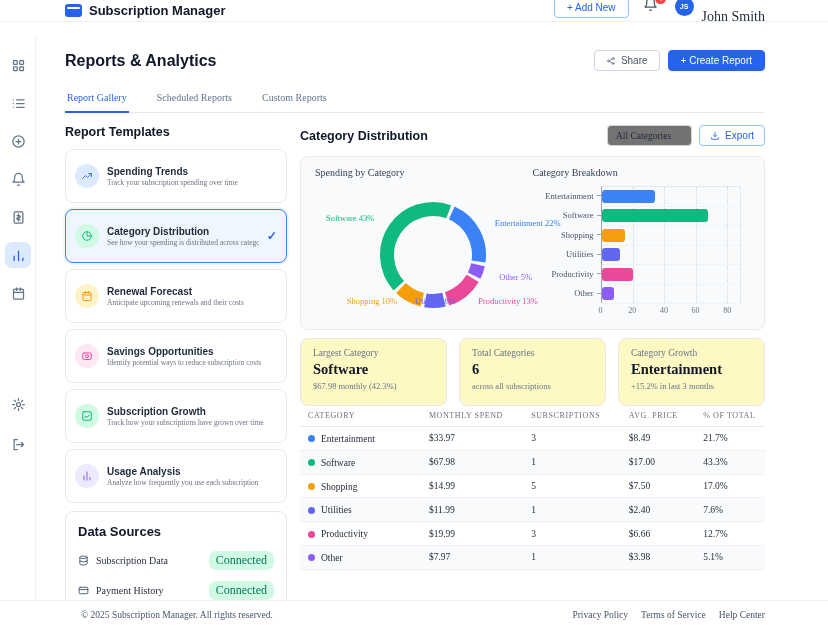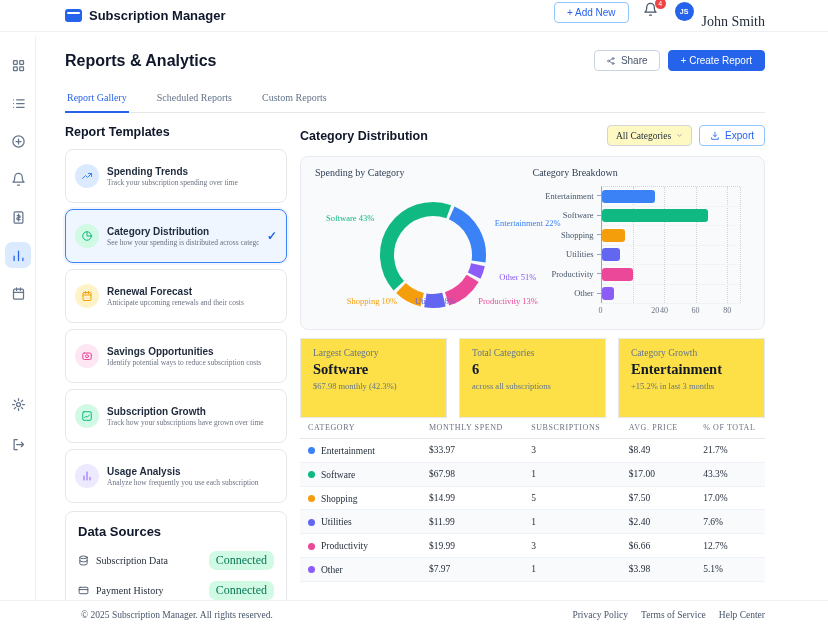--- a/index.html
+++ b/index.html
@@ -1,21 +1,21 @@
 <!DOCTYPE html>
 <html><head>
 <meta charset="utf-8">
 <style>
   * { margin:0; padding:0; box-sizing:border-box; }
   html,body { background:#fff; }
   body { font-family:"Liberation Serif", serif; color:#334155; }
   .page { position:relative; width:828px; height:629px; background:#fff; overflow:hidden; }
 
   
-  .app-header { position:absolute; top:0; left:0; right:0; height:32px; background:#fff;
+  .app-header { position:absolute; top:0; left:0; right:0; height:22px; background:#fff;
     border-bottom:1px solid #eef0f3; display:flex; align-items:center; padding:0 63px 0 65px; z-index:5; }
   .brand { display:flex; align-items:center; gap:7px; }
   .brand-icon { width:17px; height:13px; background:#2563eb; border-radius:3px; position:relative; }
   .brand-icon::after { content:""; position:absolute; left:2px; right:2px; top:3px; height:2px; background:#fff; border-radius:1px; }
   .brand-title { font-family:"Liberation Sans", sans-serif; font-weight:700; font-size:13px; color:#0f172a; }
   .header-right { margin-left:auto; display:flex; align-items:flex-start; gap:14px; }
   .btn { display:inline-flex; align-items:center; justify-content:center; gap:5px; border-radius:4px;
     font-size:10px; cursor:pointer; background:#fff; border:1px solid #d1d5db; color:#334155; }
   .btn-addnew { height:21px; padding:0 12px; border:1px solid #93c5fd; color:#2563eb; }
   .bell-wrap { position:relative; width:18px; height:18px; }
@@ -76,21 +76,21 @@
   .ds-status { margin-left:auto; font-size:12px; border-radius:7px; padding:2px 7px; }
   .ds-status.connected { background:#d1fae5; color:#047857; }
   .ds-status.partial { background:#fde68a; color:#b45309; }
   .ds-status.action { background:transparent; color:#2563eb; padding-right:0; cursor:pointer; }
 
   
   .report-head { display:flex; align-items:center; margin-bottom:10px; }
   .report-title { font-family:"Liberation Sans", sans-serif; font-size:12.5px; font-weight:700; color:#0f172a; }
   .report-controls { margin-left:auto; display:flex; gap:7px; }
   .select-box { height:21px; padding:0 8px; display:inline-flex; align-items:center; gap:5px;
-    border:1px solid #d1d5db; border-radius:4px; background:#fef9c3; font-size:9.5px; color:#1f2937; cursor:pointer; }
+    border:1px solid #d1d5db; border-radius:4px; background:#737373; font-size:9.5px; color:#1f2937; cursor:pointer; }
   .select-box svg { width:7px; height:7px; stroke:#6b7280; }
   .btn-export { height:21px; padding:0 10px; border:1px solid #93c5fd; color:#2563eb; border-radius:4px; }
   .btn-export svg { width:10px; height:10px; stroke:#2563eb; }
 
   .charts-panel { display:flex; background:#f8fafc; border:1px solid #e7ebf0; border-radius:8px;
     height:174px; padding:10px 14px; }
   .chart-half { position:relative; width:50%; }
   .chart-title { font-size:10px; color:#334155; }
 
   
@@ -105,21 +105,21 @@
   .bar-plot-wrap { flex:1; min-width:0; padding-right:10px; }
   .bar-plot { position:relative; height:117px; border-left:1px solid #9ca3af; border-top:1px dotted #cbd5e1; }
   .gridline { position:absolute; top:0; bottom:0; width:0; border-left:1px dotted #d1d5db; }
   .bar-row { position:relative; height:19.5px; display:flex; align-items:center; border-bottom:1px dotted #e8edf3; }
   .bar { height:13px; border-radius:3px; }
   .bar-ticks { position:relative; height:12px; margin-top:3px; }
   .bar-tick { position:absolute; transform:translateX(-50%); font-size:8px; color:#6b7280; }
 
   
   .stats-row { display:flex; gap:12px; margin-top:8px; }
-  .stat-card { flex:1; background:#fde047; border:1px solid #e5e7eb; border-radius:0; padding:9px 12px 26px; }
+  .stat-card { flex:1; background:#fef9c3; border:1px solid #e5e7eb; border-radius:8px; padding:9px 12px 14px; }
   .stat-label { font-size:9.5px; color:#64748b; }
   .stat-value { font-size:14.5px; font-weight:700; color:#0f172a; margin-top:3px; }
   .stat-sub { font-size:8.5px; color:#64748b; margin-top:3px; }
 
   
   .details-head { font-family:"Liberation Sans", sans-serif; font-size:11.5px; font-weight:700; color:#0f172a; margin:14px 0 6px; }
   table.details { width:100%; border-collapse:collapse; }
   table.details th { text-align:left; font-weight:400; font-size:8px; letter-spacing:.6px; color:#6b7280;
     text-transform:uppercase; padding:5px 8px 6px; border-bottom:1px solid #e5e7eb; }
   table.details td { font-size:9.5px; color:#1f2937; padding:6px 8px; border-bottom:1px solid #eef2f6; }
@@ -388,21 +388,21 @@
             <svg class="donut-svg" width="132" height="132" id="donut-svg">
                 <path d="M 84.70988558148682 23.97690894844036 A 46 46 0 0 1 111.53882302530184 72.49735311263287" stroke="#3b82f6" stroke-width="14" fill="none"></path>
                 <path d="M 110.97466029937775 75.65815359970915 A 46 46 0 0 1 107.17414273678943 86.51072816577923" stroke="#8b5cf6" stroke-width="14" fill="none"></path>
                 <path d="M 105.64308852371873 89.3329280695887 A 46 46 0 0 1 80.06198402830286 109.79795206613838" stroke="#ec4899" stroke-width="14" fill="none"></path>
                 <path d="M 76.97253904861472 110.67217687584326 A 46 46 0 0 1 58.3603038521072 111.36116227311501" stroke="#6366f1" stroke-width="14" fill="none"></path>
                 <path d="M 55.21467904284613 110.71774649790817 A 46 46 0 0 1 33.97648233239573 99.02263339276014" stroke="#f59e0b" stroke-width="14" fill="none"></path>
                 <path d="M 31.750947552713697 96.70834424815236 A 46 46 0 0 1 81.73292659298073 22.774139443848206" stroke="#10b981" stroke-width="14" fill="none"></path>
               </svg>
             <div class="donut-labels" id="donut-labels">
                 <span class="donut-label" style="color: rgb(59, 130, 246); left: 179.758px; transform: translateY(-50%); top: 56.063px;">Entertainment 22%</span>
-                <span class="donut-label" style="color: rgb(139, 92, 246); left: 184.291px; transform: translateY(-50%); top: 109.814px;">Other 51%</span>
+                <span class="donut-label" style="color: rgb(139, 92, 246); left: 184.291px; transform: translateY(-50%); top: 109.814px;">Other 5%</span>
                 <span class="donut-label" style="color: rgb(236, 72, 153); left: 163.23px; transform: translateY(-50%); top: 134px;">Productivity 13%</span>
                 <span class="donut-label" style="color: rgb(99, 102, 241); left: 120.442px; transform: translate(-50%, -50%); top: 134px;">Utilities 8%</span>
                 <span class="donut-label" style="color: rgb(245, 158, 11); left: 82.1639px; transform: translate(-100%, -50%); top: 134px;">Shopping 10%</span>
                 <span class="donut-label" style="color: rgb(16, 185, 129); left: 59.3222px; transform: translate(-100%, -50%); top: 51.036px;">Software 43%</span>
               </div>
           </div>
           <div class="chart-half">
             <div class="chart-title" id="bar-title">Category Breakdown</div>
             <div class="bar-chart">
               <div class="bar-labels" id="bar-labels">
@@ -434,21 +434,21 @@
                     </div>
                     <div class="bar-row">
                       <div class="bar" style="width: 22.7159%; background: rgb(236, 72, 153);"></div>
                     </div>
                     <div class="bar-row">
                       <div class="bar" style="width: 9.05682%; background: rgb(139, 92, 246);"></div>
                     </div>
                   </div>
                 <div class="bar-ticks" id="bar-ticks">
                     <span class="bar-tick" style="left: 0%;">0</span>
-                    <span class="bar-tick" style="left: 22.7273%; margin-left: 23px;">20</span>
+                    <span class="bar-tick" style="left: 22.7273%;">20</span>
                     <span class="bar-tick" style="left: 45.4545%;">40</span>
                     <span class="bar-tick" style="left: 68.1818%;">60</span>
                     <span class="bar-tick" style="left: 90.9091%;">80</span>
                   </div>
               </div>
             </div>
           </div>
         </div>
 
         <div class="stats-row" id="stats-row">

